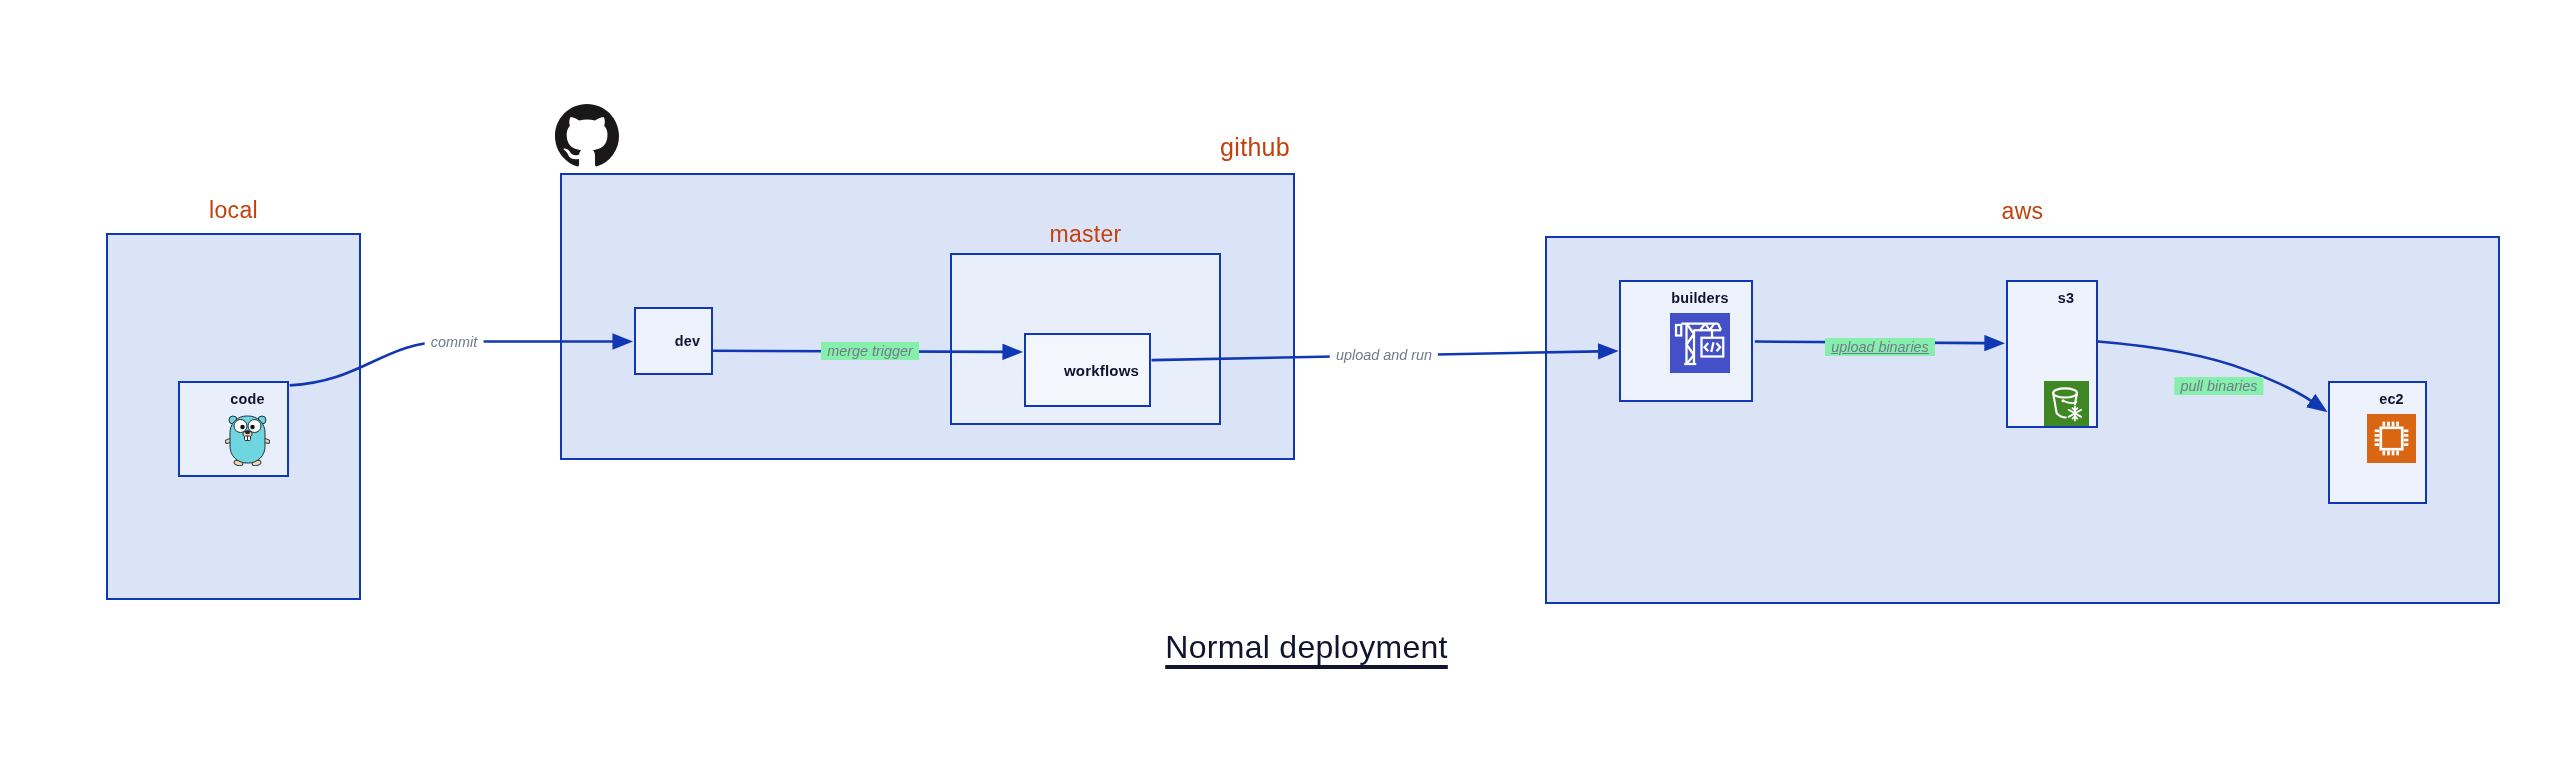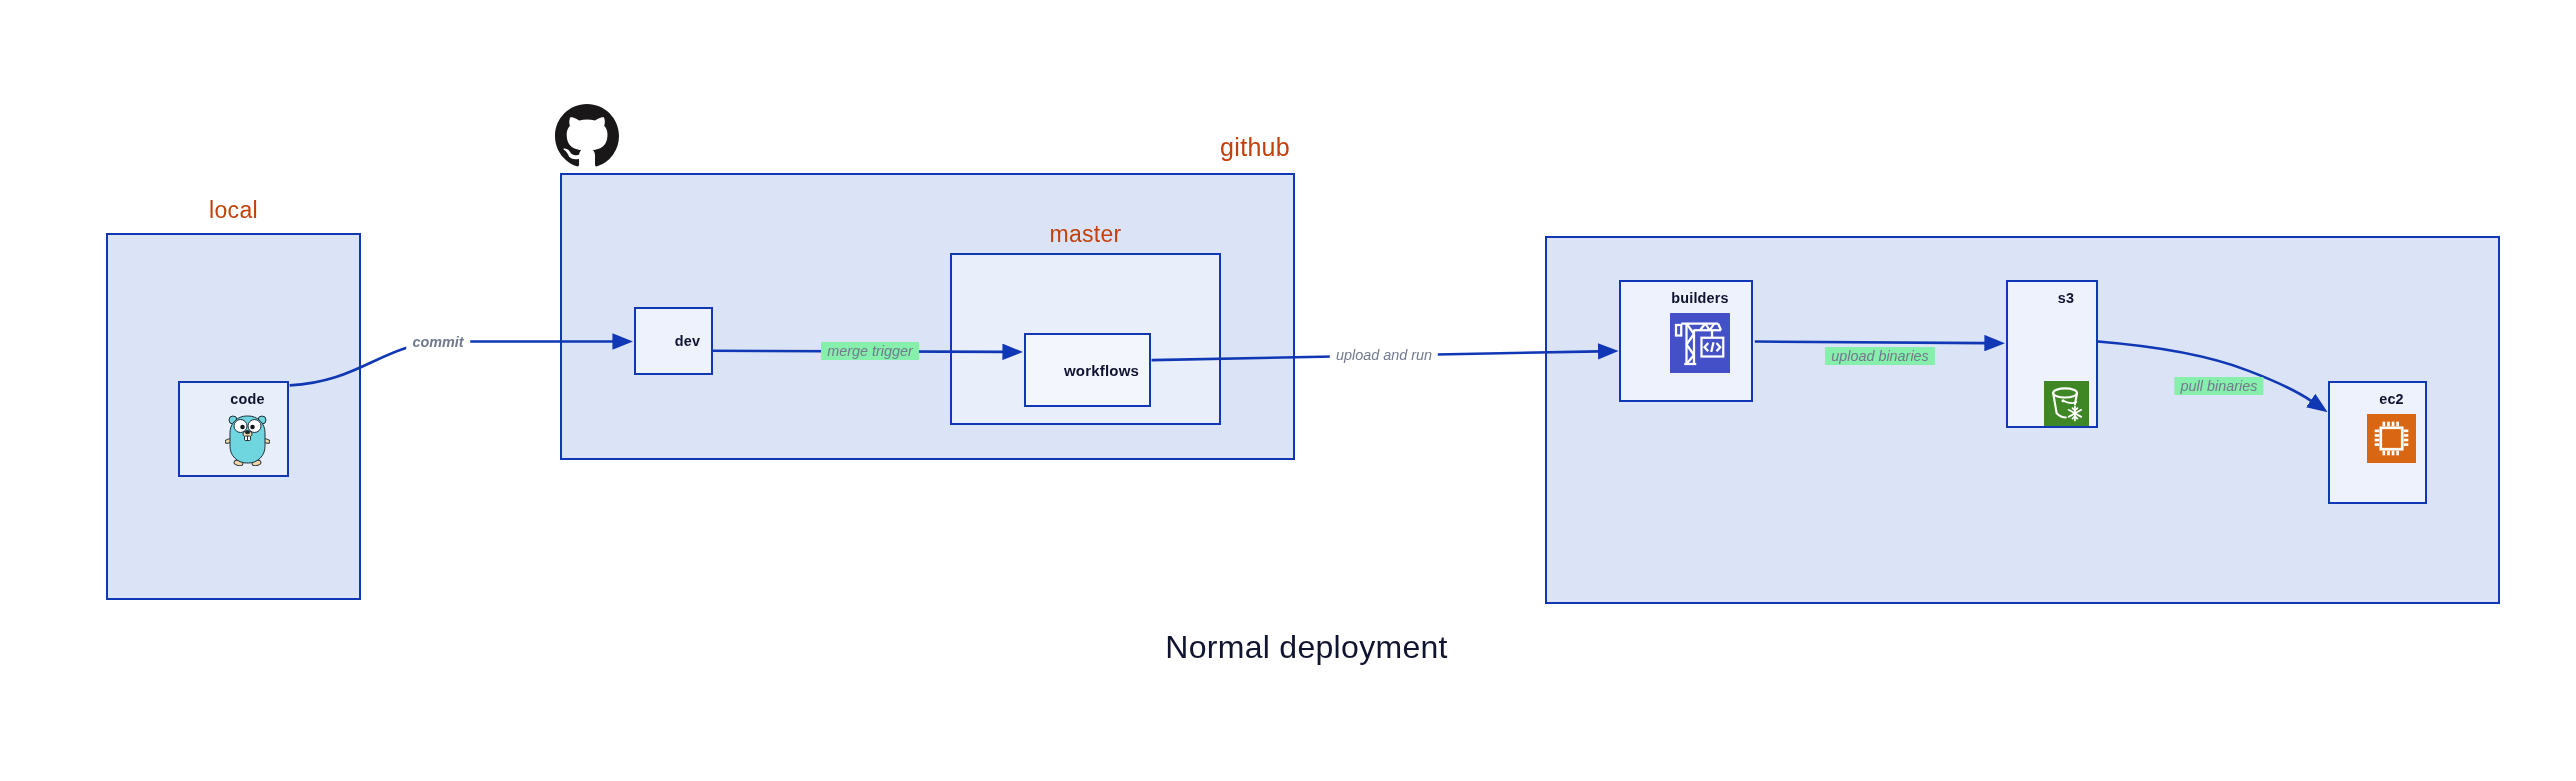--- a/index.html
+++ b/index.html
@@ -57,20 +57,21 @@
   .bg-group{background:#86efac;}
   .diagram-title{
     position:absolute;
     left:1121px;top:629px;width:371px;
     text-align:center;
     font-size:32px;
     color:#10142e;
     letter-spacing:0.3px;
   }
   .diagram-title span{
+    text-decoration:underline;
     text-decoration-thickness:4.1px;
     text-underline-offset:7.2px;
     text-align:right;
   }
   .octocat{position:absolute;left:555px;top:104px;}
 </style>
 </head>
 <body>
 
 <div id="canvas">
@@ -82,44 +83,45 @@
   <div class="group-box subgroup" style="left:950px;top:253px;width:271px;height:172px;"></div>
 
   <div class="group-box" style="left:1545px;top:236px;width:955px;height:368px;"></div>
 
   <div class="group-label" style="left:106px;top:197px;width:255px;">local</div>
 
   <div class="group-label right" style="left:1089px;top:133px;width:201px;">github</div>
 
   <div class="group-label" style="left:950px;top:221px;width:271px;">master</div>
 
+  <div class="group-label" style="left:1545px;top:198px;width:955px;">aws</div>
 
   <svg class="octocat" width="64" height="64" viewBox="0 0 16 16">
     <path fill="#191717" fill-rule="evenodd" d="M8 0C3.58 0 0 3.58 0 8c0 3.54 2.29 6.53 5.47 7.59.4.07.55-.17.55-.38 0-.19-.01-.82-.01-1.49-2.01.37-2.53-.49-2.69-.94-.09-.23-.48-.94-.82-1.13-.28-.15-.68-.52-.01-.53.63-.01 1.08.58 1.23.82.72 1.21 1.87.87 2.33.66.07-.52.28-.87.51-1.07-1.78-.2-3.64-.89-3.64-3.95 0-.87.31-1.59.82-2.15-.08-.2-.36-1.02.08-2.12 0 0 .67-.21 2.2.82.64-.18 1.32-.27 2-.27s1.36.09 2 .27c1.53-1.04 2.2-.82 2.2-.82.44 1.1.16 1.92.08 2.12.51.56.82 1.27.82 2.15 0 3.07-1.87 3.75-3.65 3.95.29.25.54.73.54 1.48 0 1.07-.01 1.93-.01 2.2 0 .21.15.46.55.38A8.01 8.01 0 0 0 16 8c0-4.42-3.58-8-8-8z"></path>
   </svg>
 
   <svg class="edge-layer" width="2604" height="781" viewBox="0 0 5054 1516">
     <defs>
       <marker id="ah" viewBox="0 0 8 6.4" markerWidth="8" markerHeight="6.4" refX="0.5" refY="3.2" orient="auto" markerUnits="strokeWidth">
         <path d="M0,0 L8,3.2 L0,6.4 Z" fill="#1038b4"></path>
       </marker>
     </defs>
     <g stroke="#1038b4" stroke-width="5" fill="none">
       <path d="M 562 748 C 700 742 745 664 865 663 L 1191 663" marker-end="url(#ah)"></path>
       <path d="M 1378 681 L 1948 683" marker-end="url(#ah)"></path>
       <path d="M 2235 699 L 3104 682" marker-end="url(#ah)"></path>
       <path d="M 3406 663 L 3854 666" marker-end="url(#ah)"></path>
       <path d="M 4072 663 C 4170 671 4282 688 4362 719 C 4420 741 4458 759 4487 779" marker-end="url(#ah)"></path>
     </g>
   </svg>
 
-  <div class="edge-label bg-white" style="left:438px;top:342px;font-weight:bold;">commit</div>
+  <div class="edge-label bg-white" style="left:454px;top:342px;">commit</div>
   <div class="edge-label bg-group" style="left:870px;top:351px;">merge trigger</div>
   <div class="edge-label bg-white" style="left:1384px;top:355px;">upload and run</div>
-  <div class="edge-label bg-group" style="left:1880px;top:356px;">upload binaries</div>
+  <div class="edge-label bg-group" style="left:1880px;top:347px;text-decoration:underline;">upload binaries</div>
   <div class="edge-label bg-group" style="left:2219px;top:358px;margin-top:28px;">pull binaries</div>
 
   <div class="node iconic" style="left:178px;top:381px;width:111px;height:96px;background:#e9eefb;">
     <div class="node-label">code</div>
     <svg width="45" height="52" viewBox="0 0 90 104">
       <g stroke="#22303c" stroke-width="2">
         <circle cx="16" cy="12" r="8" fill="#6fd5de"></circle>
         <circle cx="74" cy="12" r="8" fill="#6fd5de"></circle>
         <ellipse cx="7" cy="54" rx="7" ry="4" fill="#f3d5a7" transform="rotate(-20 7 54)"></ellipse>
         <ellipse cx="83" cy="54" rx="7" ry="4" fill="#f3d5a7" transform="rotate(20 83 54)"></ellipse>

